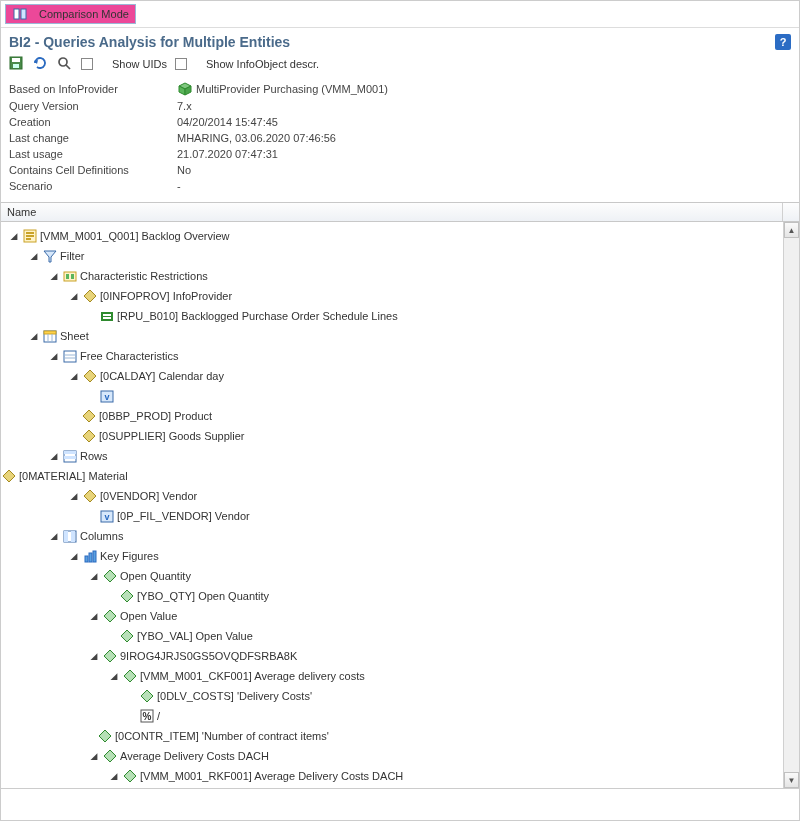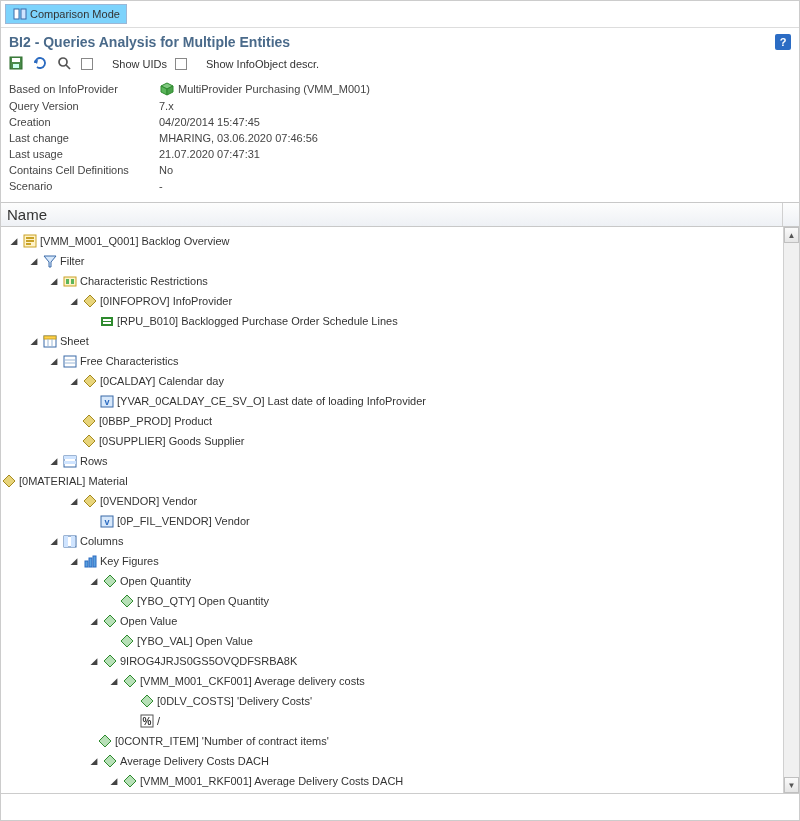--- a/index.html
+++ b/index.html
@@ -15,23 +15,23 @@
     overflow: hidden;
     border: 1px solid #ccc;
   }
   .mode-bar {
     padding: 3px 4px;
     border-bottom: 1px solid #ddd;
   }
   .mode-btn {
     display: inline-flex;
     align-items: center;
-    gap: 3px;
+    gap: 12px;
     border: 1px solid #9bb7d6;
-    background: #7dd3fc;
+    background: #ec4899;
     padding: 2px 6px;
     cursor: pointer;
   }
   .title-bar {
     display: flex;
     justify-content: space-between;
     align-items: center;
     padding: 6px 8px 4px 8px;
   }
   .title {
@@ -76,28 +76,28 @@
   }
   .meta-grid {
     padding: 4px 8px 8px 8px;
   }
   .meta-row {
     display: flex;
     align-items: center;
     padding: 2px 0;
     color: #444;
   }
-  .meta-label { width: 150px; }
+  .meta-label { width: 168px; }
   .meta-val { display: inline-flex; align-items: center; gap: 4px; }
   .header-row {
     display: flex;
     background: linear-gradient(#fdfdfd,#eef1f5);
     border-top: 1px solid #c8c8c8;
     border-bottom: 1px solid #c8c8c8;
-    font-size: 15px;
+    font-size: 11px;
   }
   .header-cell {
     padding: 3px 6px;
     border-right: 1px solid #d0d0d0;
     flex: 1;
   }
   .tree-wrap {
     position: relative;
     height: 567px;
     border-bottom: 1px solid #ccc;
@@ -393,21 +393,20 @@
           </svg>
         </span>
         <span>[0CALDAY] Calendar day</span>
       </div>
     <div class="node" style="padding-left:98px">
         <span class="ico">
           <svg width="14" height="14">
             <use href="#i-var"></use>
           </svg>
         </span>
-        <span>[YVAR_0CALDAY_CE_SV_O] Last date of loading InfoProvider</span>
       </div>
     <div class="node" style="padding-left:80px">
         <span class="ico">
           <svg width="14" height="14">
             <use href="#i-char"></use>
           </svg>
         </span>
         <span>[0BBP_PROD] Product</span>
       </div>
     <div class="node" style="padding-left:80px">

